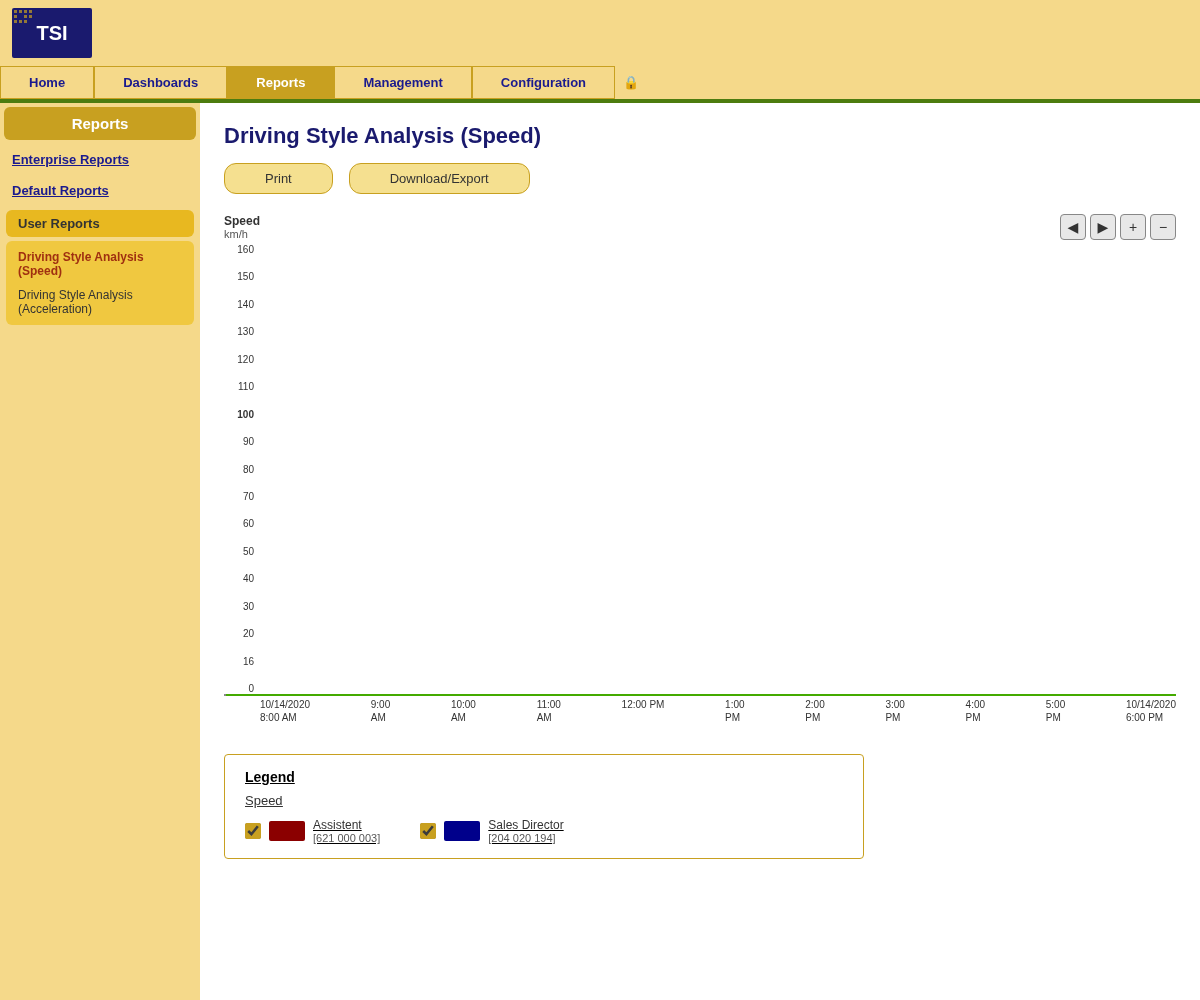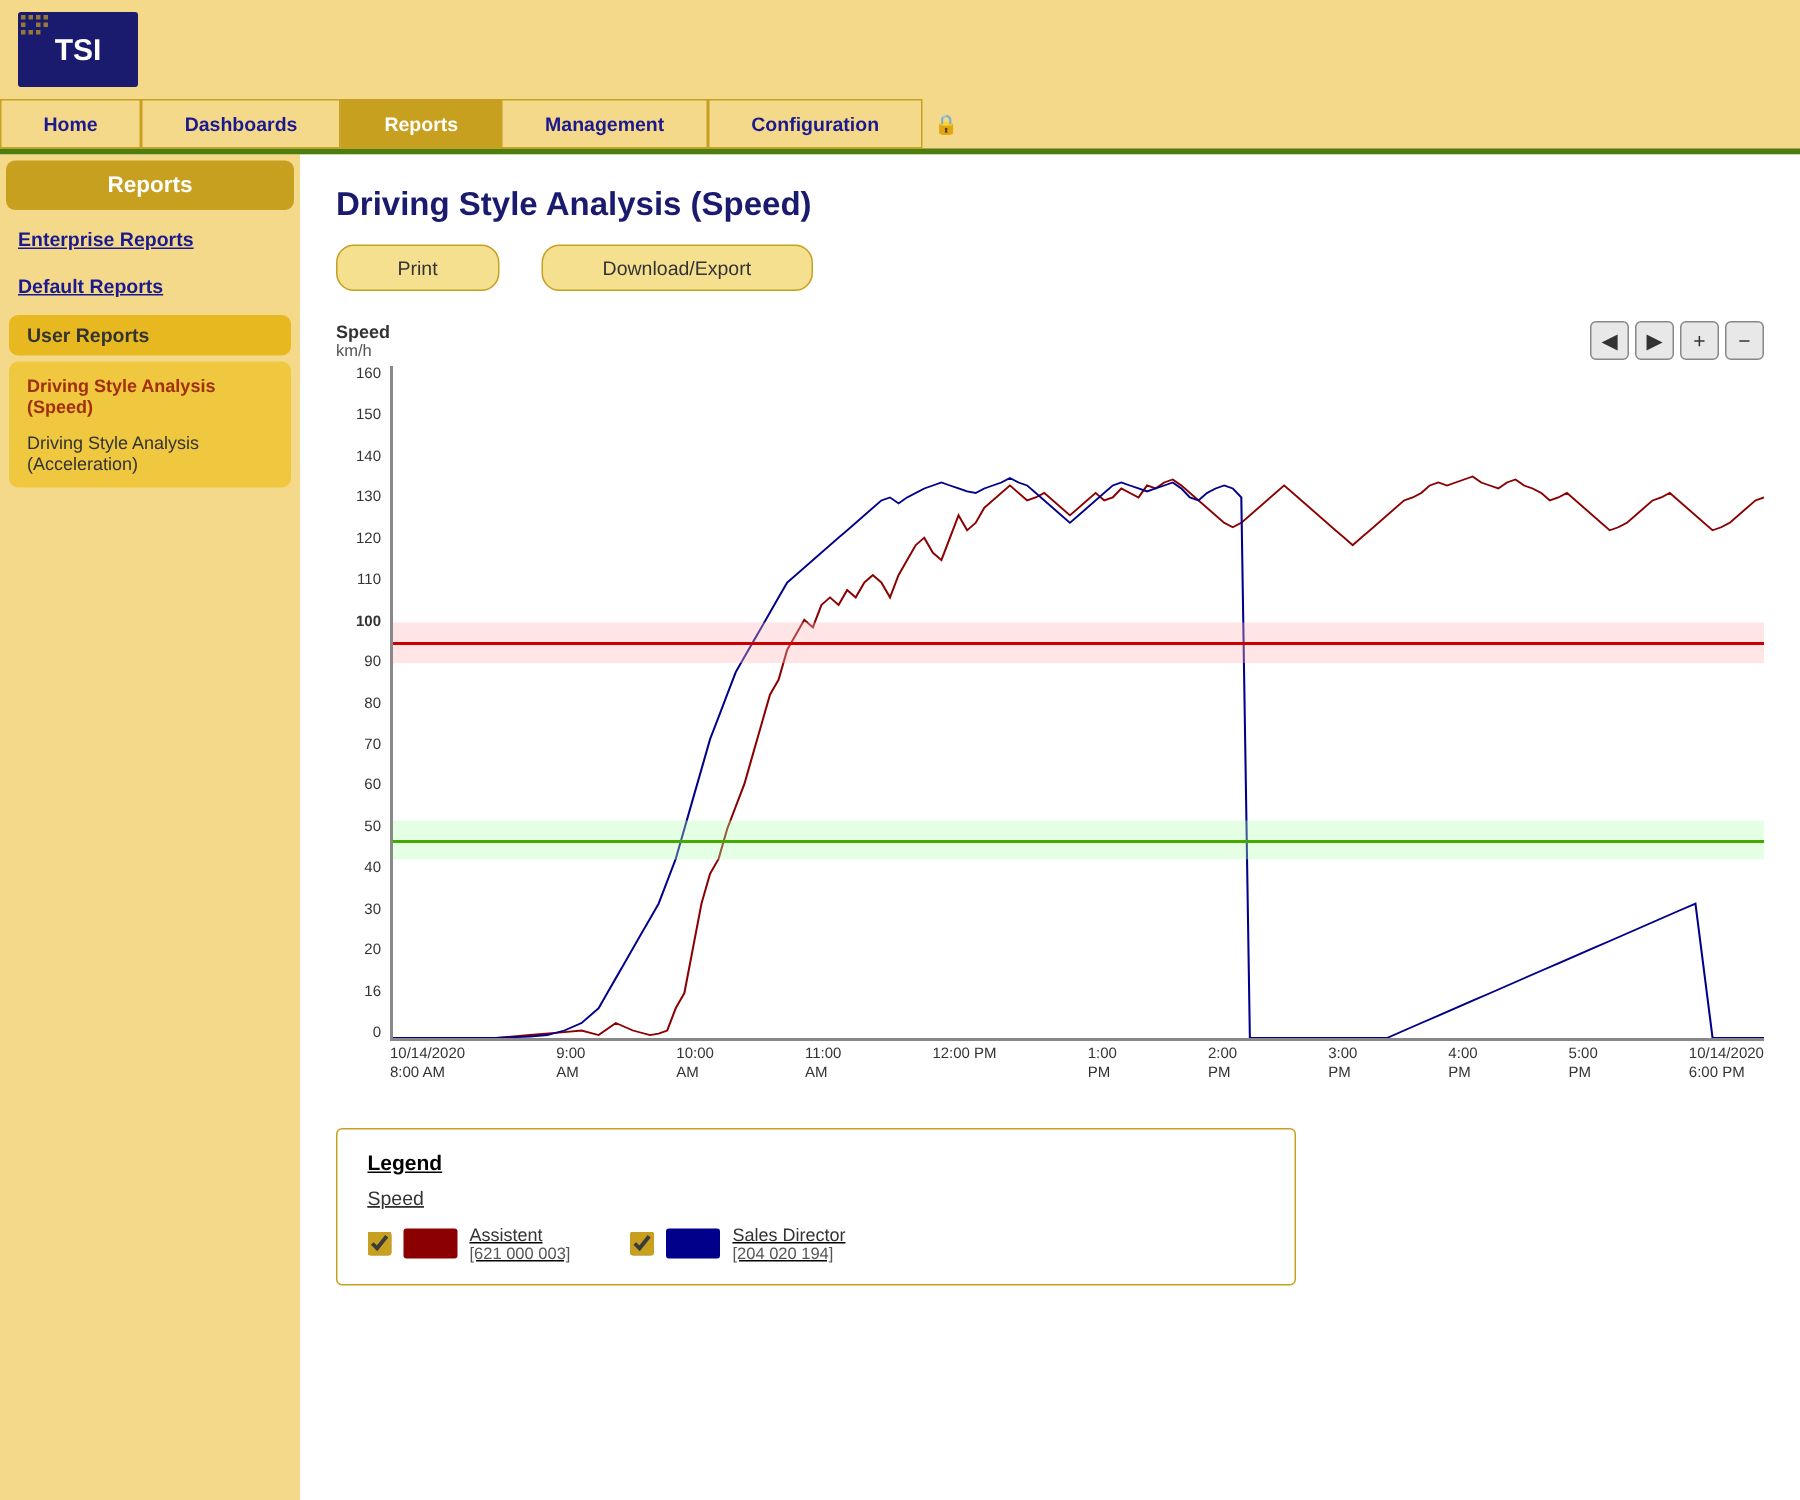--- a/index.html
+++ b/index.html
@@ -63,21 +63,21 @@
       color: #333;
       cursor: pointer;
     }
     .sidebar-item.active { font-weight: bold; color: #a03010; }
 
     
     .main { flex: 1; background: #fff; padding: 20px 24px; }
     .page-title { font-size: 22px; font-weight: bold; color: #1a1a6e; margin-bottom: 14px; }
 
     
-    .toolbar { display: flex; gap: 28px; margin-bottom: 20px; }
+    .toolbar { display: flex; gap: 16px; margin-bottom: 20px; }
     .btn-toolbar {
       padding: 7px 40px;
       border: 1px solid #c8a020;
       border-radius: 12px;
       background: #f5e090;
       color: #333;
       font-size: 13px;
       cursor: pointer;
       font-weight: normal;
     }
@@ -92,21 +92,21 @@
       width: 26px; height: 26px;
       border: 1px solid #888;
       background: #e8e8e8;
       border-radius: 4px;
       cursor: pointer;
       font-size: 14px;
       display: flex; align-items: center; justify-content: center;
       color: #333;
     }
 
-    .chart-wrap { display: flex; margin-top: 4px; }
+    .chart-wrap { display: flex; margin-top: 4px; flex-direction: column; }
     .y-axis { display: flex; flex-direction: column; justify-content: space-between; align-items: flex-end; padding-right: 6px; width: 36px; height: 450px; }
     .y-label { font-size: 10px; color: #333; }
 
     .chart-plot { position: relative; flex: 1; height: 450px; border-left: 2px solid #888; border-bottom: 2px solid #888; }
 
     
     .ref-line-100 {
       position: absolute;
       left: 0; right: 0;
       border-top: 2px solid #cc0000;

